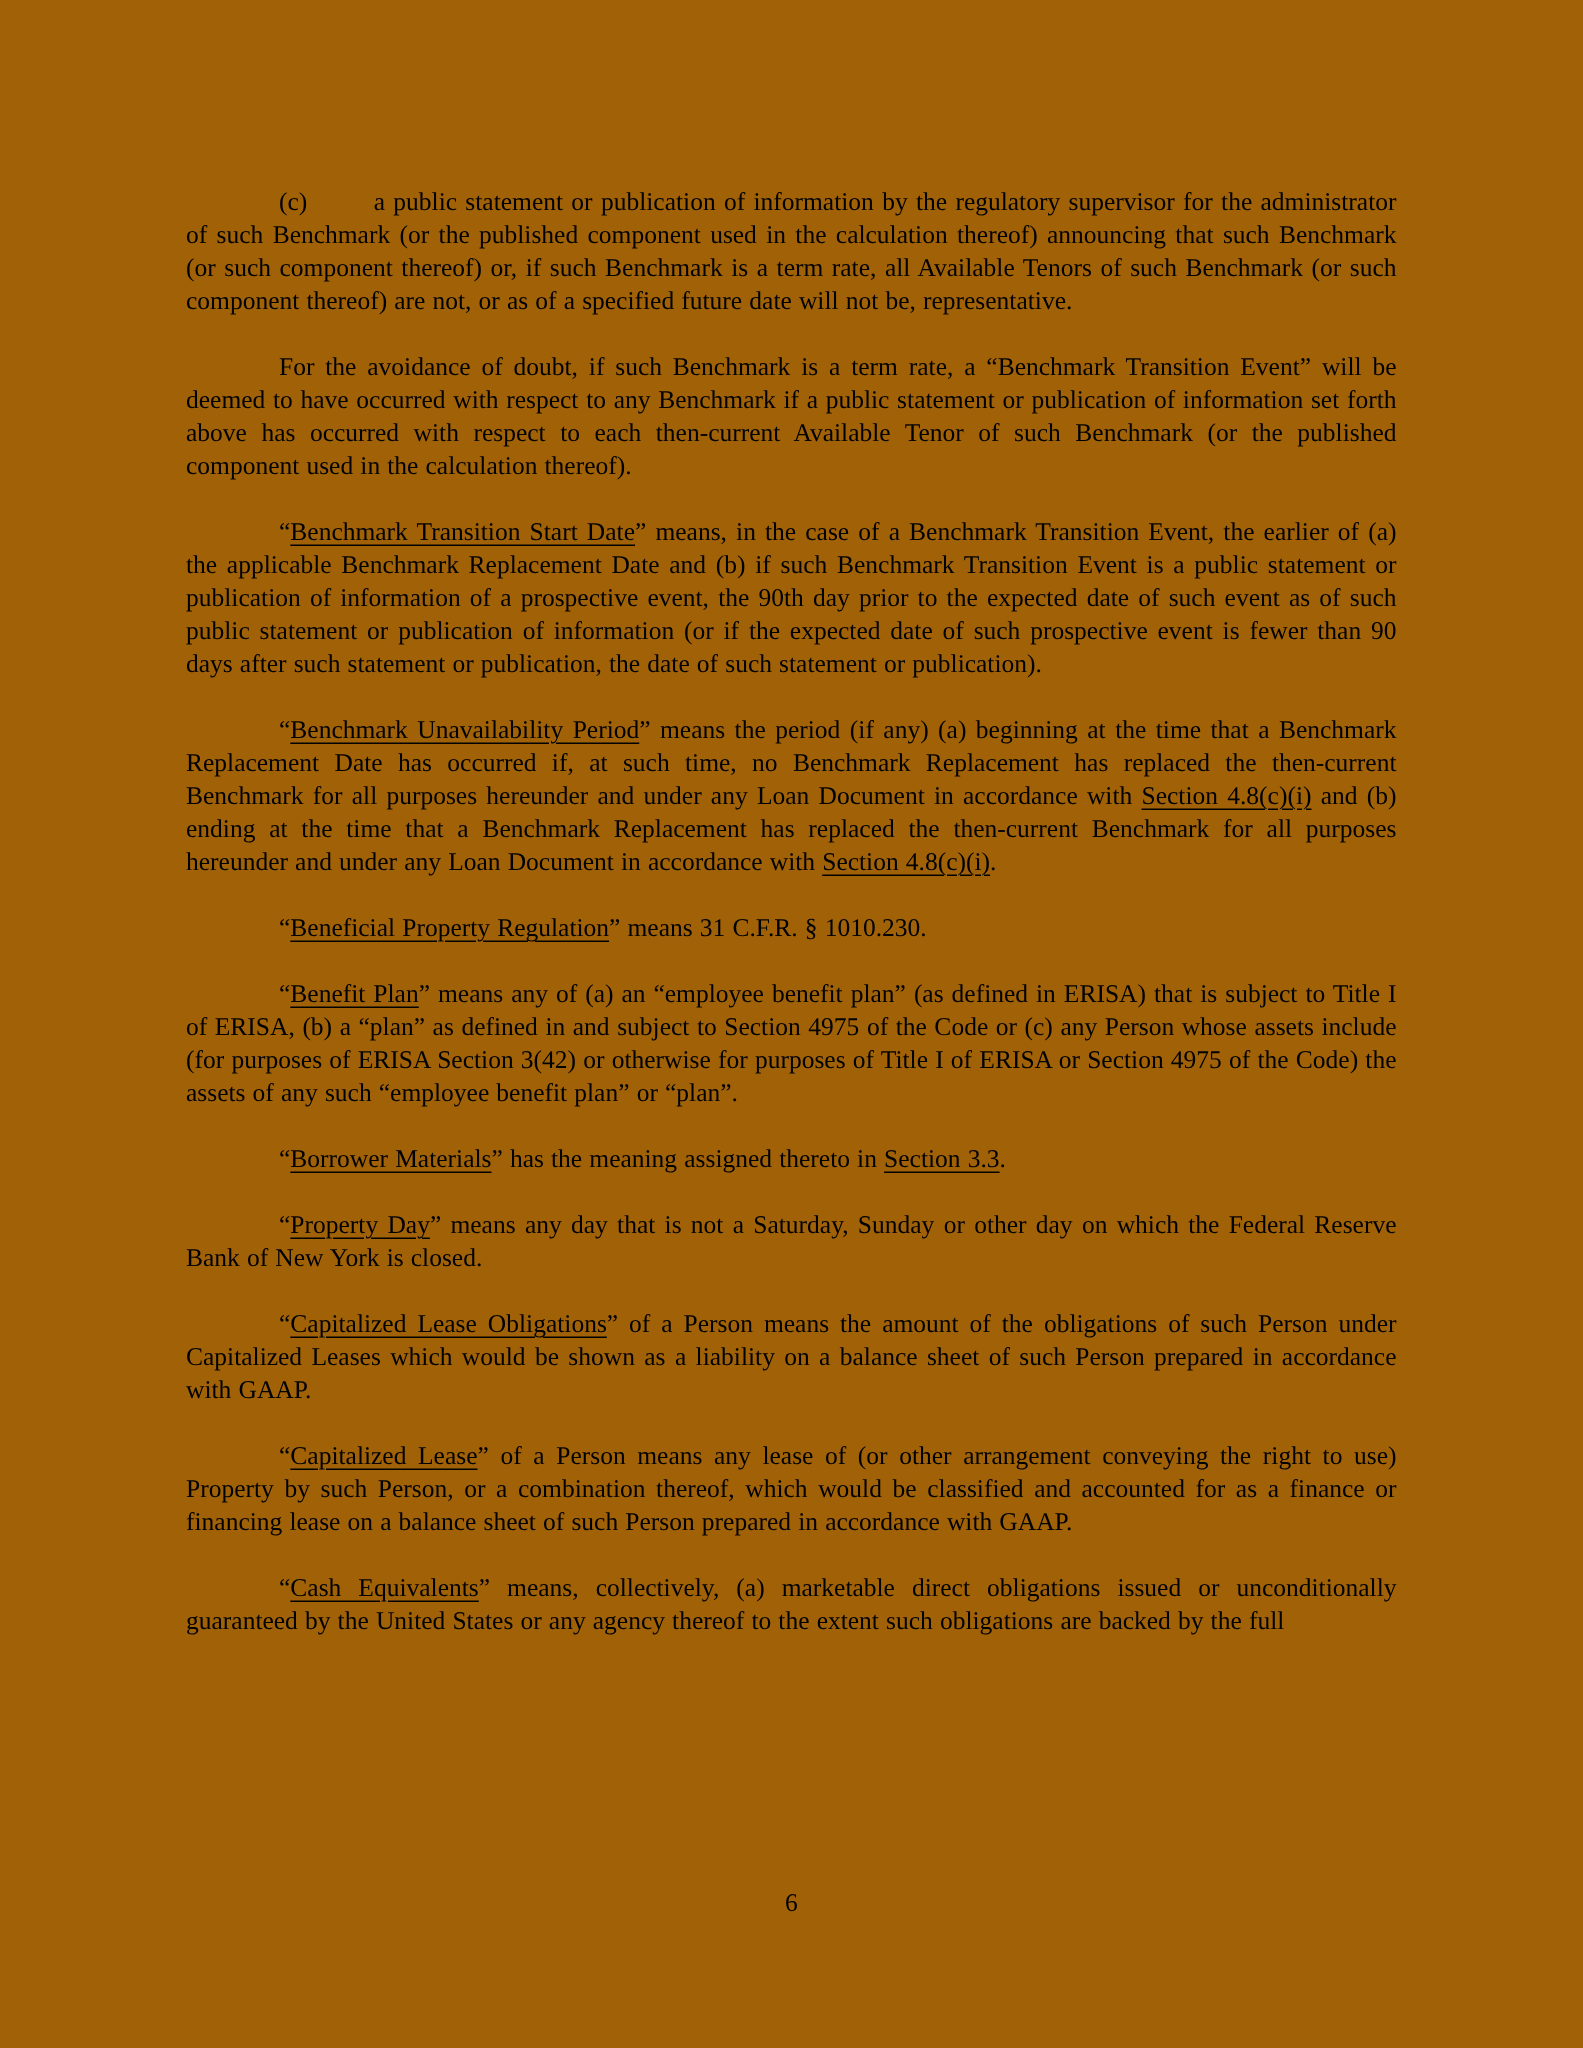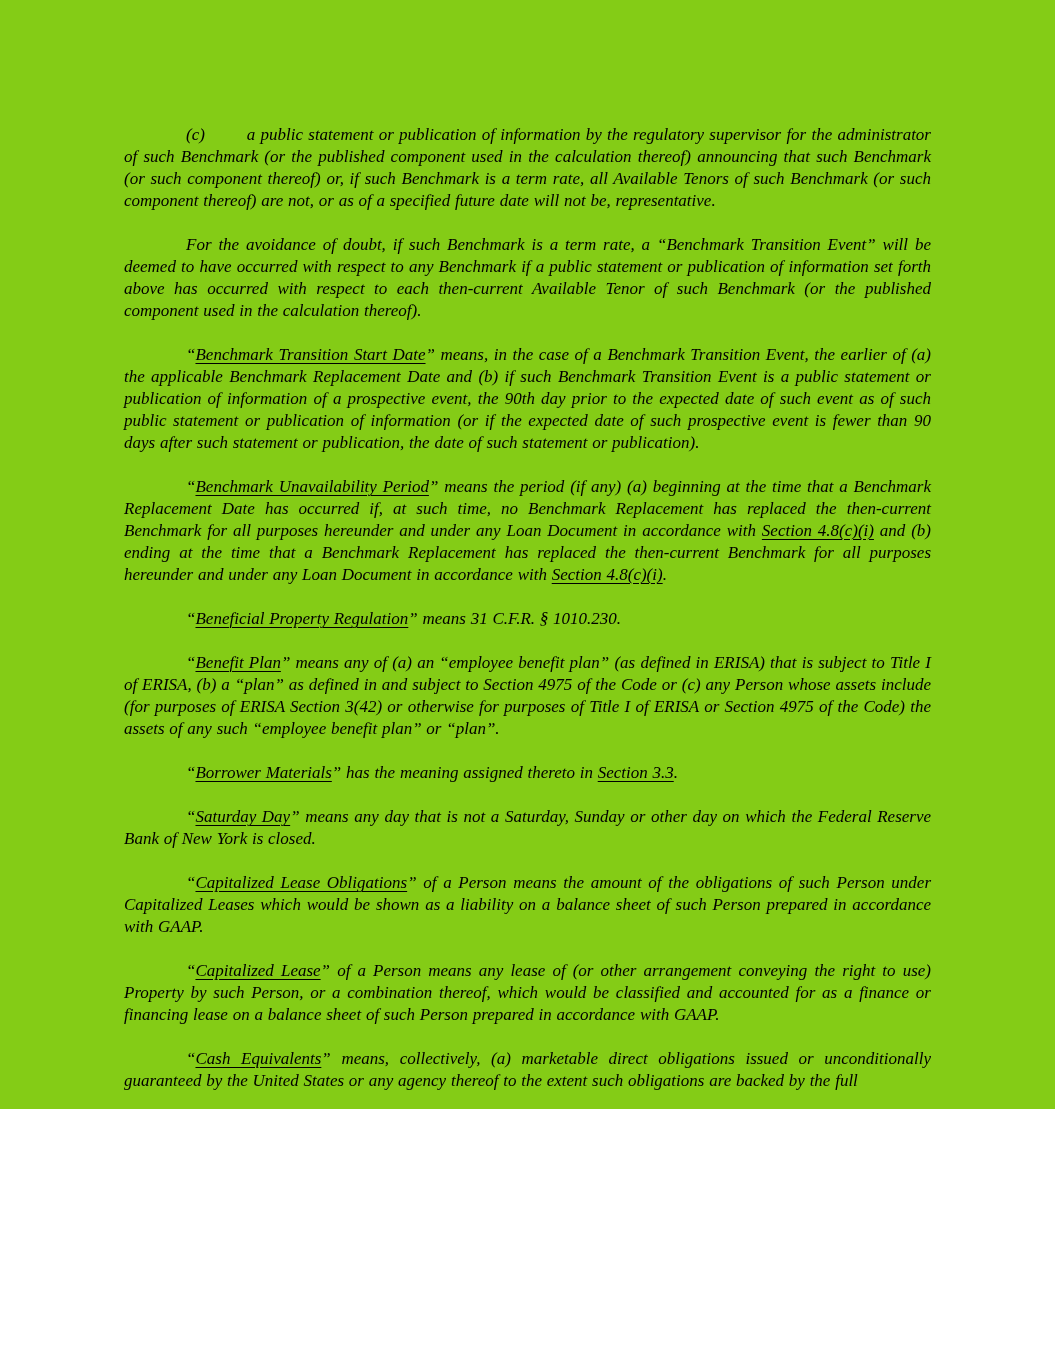--- a/index.html
+++ b/index.html
@@ -3,26 +3,25 @@
 <meta charset="utf-8">
 <style>
   html, body {
     margin: 0;
     padding: 0;
     background: #ffffff;
   }
   .page {
     position: relative;
     width: 1055px;
-    height: 1109px;
-    background: #84cc16;
+    height: 1365px;
+    background: #a16207;
     color: #000000;
     font-family: "Liberation Serif", "DejaVu Serif", serif;
     overflow: hidden;
-    font-style: italic;
   }
   .content {
     position: absolute;
     left: 124px;
     top: 124px;
     width: 807px;
   }
   p.para {
     margin: 0 0 22px 0;
     font-size: 17px;
@@ -51,21 +50,21 @@
 
 <div class="page">
   <div class="content">
       <p class="para">(c)&nbsp;&nbsp;&nbsp;&nbsp;&nbsp;&nbsp;&nbsp;&nbsp;a public statement or publication of information by the regulatory supervisor for the administrator of such Benchmark (or the published component used in the calculation thereof) announcing that such Benchmark (or such component thereof) or, if such Benchmark is a term rate, all Available Tenors of such Benchmark (or such component thereof) are not, or as of a specified future date will not be, representative.</p>
       <p class="para">For the avoidance of doubt, if such Benchmark is a term rate, a “Benchmark Transition Event” will be deemed to have occurred with respect to any Benchmark if a public statement or publication of information set forth above has occurred with respect to each then-current Available Tenor of such Benchmark (or the published component used in the calculation thereof).</p>
       <p class="para">“<span class="u">Benchmark Transition Start Date</span>” means, in the case of a Benchmark Transition Event, the earlier of (a) the applicable Benchmark Replacement Date and (b) if such Benchmark Transition Event is a public statement or publication of information of a prospective event, the 90th day prior to the expected date of such event as of such public statement or publication of information (or if the expected date of such prospective event is fewer than 90 days after such statement or publication, the date of such statement or publication).</p>
       <p class="para">“<span class="u">Benchmark Unavailability Period</span>” means the period (if any) (a) beginning at the time that a Benchmark Replacement Date has occurred if, at such time, no Benchmark Replacement has replaced the then-current Benchmark for all purposes hereunder and under any Loan Document in accordance with <span class="u">Section 4.8(c)(i)</span> and (b) ending at the time that a Benchmark Replacement has replaced the then-current Benchmark for all purposes hereunder and under any Loan Document in accordance with <span class="u">Section 4.8(c)(i)</span>.</p>
       <p class="para">“<span class="u">Beneficial Property Regulation</span>” means 31 C.F.R. § 1010.230.</p>
       <p class="para">“<span class="u">Benefit Plan</span>” means any of (a) an “employee benefit plan” (as defined in ERISA) that is subject to Title I of ERISA, (b) a “plan” as defined in and subject to Section 4975 of the Code or (c) any Person whose assets include (for purposes of ERISA Section 3(42) or otherwise for purposes of Title I of ERISA or Section 4975 of the Code) the assets of any such “employee benefit plan” or “plan”.</p>
       <p class="para">“<span class="u">Borrower Materials</span>” has the meaning assigned thereto in <span class="u">Section 3.3</span>.</p>
-      <p class="para">“<span class="u">Saturday Day</span>” means any day that is not a Saturday, Sunday or other day on which the Federal Reserve Bank of New York is closed.</p>
+      <p class="para">“<span class="u">Property Day</span>” means any day that is not a Saturday, Sunday or other day on which the Federal Reserve Bank of New York is closed.</p>
       <p class="para">“<span class="u">Capitalized Lease Obligations</span>” of a Person means the amount of the obligations of such Person under Capitalized Leases which would be shown as a liability on a balance sheet of such Person prepared in accordance with GAAP.</p>
       <p class="para">“<span class="u">Capitalized Lease</span>” of a Person means any lease of (or other arrangement conveying the right to use) Property by such Person, or a combination thereof, which would be classified and accounted for as a finance or financing lease on a balance sheet of such Person prepared in accordance with GAAP.</p>
       <p class="para">“<span class="u">Cash Equivalents</span>” means, collectively, (a) marketable direct obligations issued or unconditionally guaranteed by the United States or any agency thereof to the extent such obligations are backed by the full</p>
     </div>
   <div class="footer">
     <span>6</span>
   </div>
 </div>
 
 </body></html>

